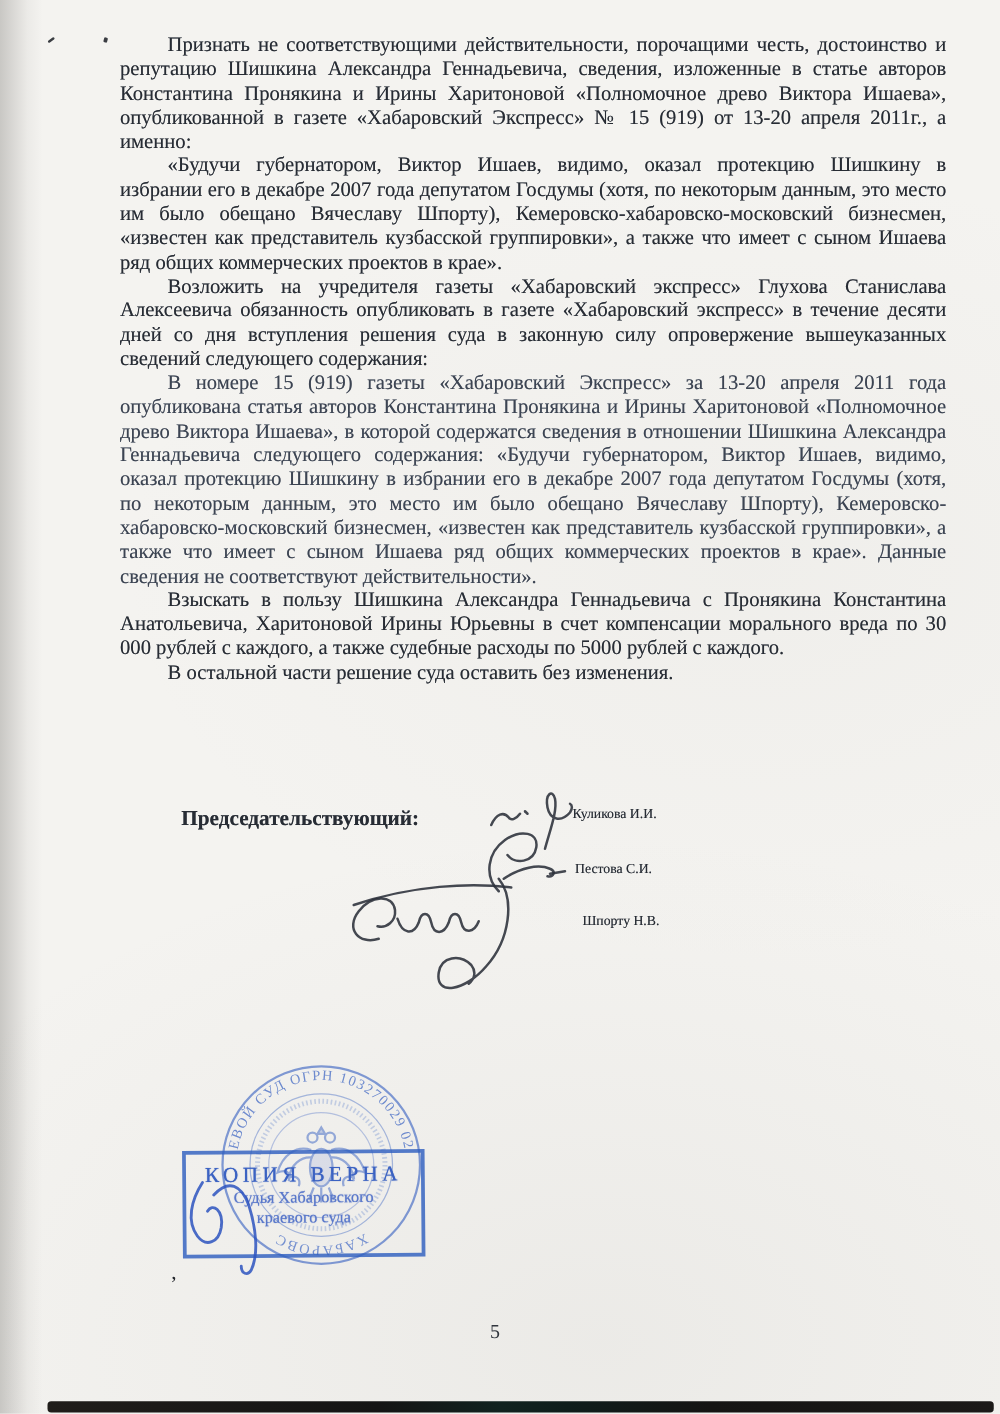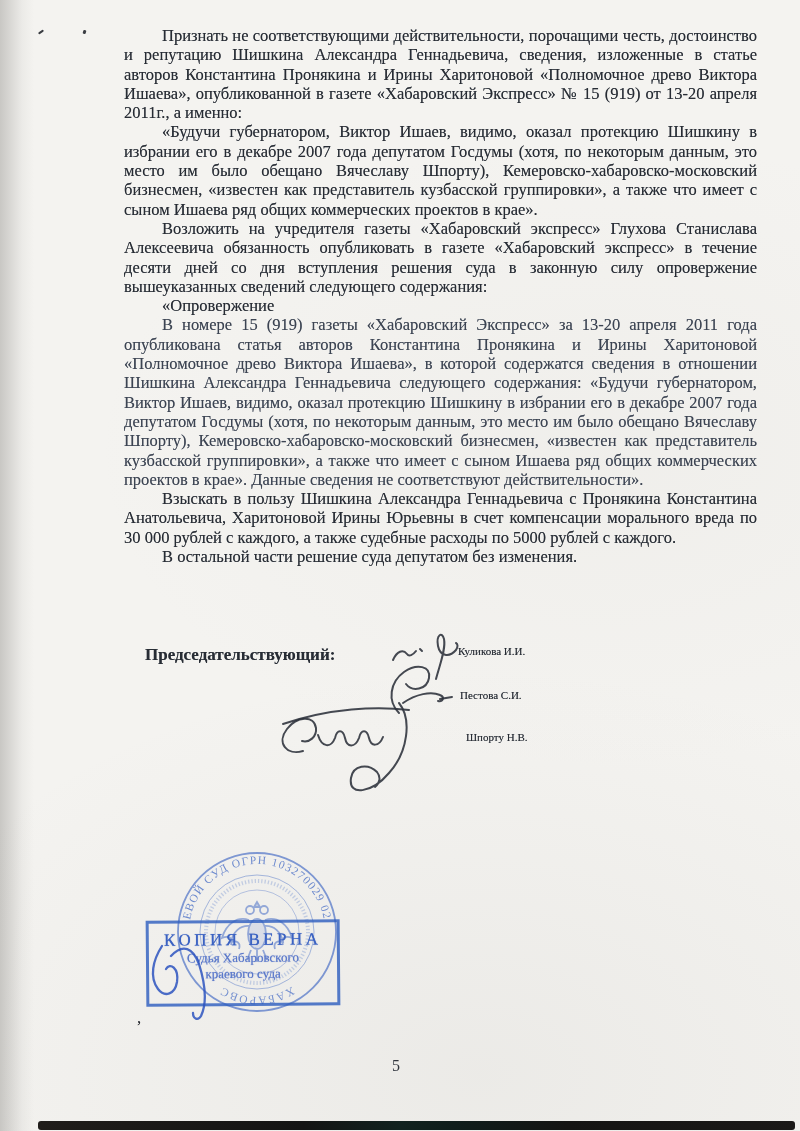--- a/index.html
+++ b/index.html
@@ -17,21 +17,21 @@
       #f4f3f0;
   }
   
   .text-block{
     position:absolute;left:96px;top:26px;width:661px;
     font-size:16.5px;line-height:19.3px;color:#272c34;
     text-align:justify;
     text-shadow:0 0 0.45px rgba(45,52,66,0.55);
   }
   .text-block p{margin:0;}
-  .text-block p.ind{text-indent:38px;margin-left:28px;}
+  .text-block p.ind{text-indent:38px;}
   .text-block p.lite{color:#3c4452;text-shadow:0 0 0.5px rgba(70,80,100,0.5);}
   
   .sig-label{
     position:absolute;left:145px;top:645px;font-size:17px;color:#272c34;
     text-shadow:0 0 0.45px rgba(45,52,66,0.55);
     font-weight:bold;
   }
   .sig-name{
     position:absolute;font-size:11px;color:#272c34;
     text-shadow:0 0 0.45px rgba(45,52,66,0.55);white-space:nowrap;
@@ -76,24 +76,23 @@
 
 <div class="page">
 
   <div class="speck" id="speck1"></div>
   <div class="speck" id="speck2"></div>
 
   <div class="text-block">
     <p class="ind">Признать  не соответствующими действительности, порочащими честь, достоинство и репутацию Шишкина Александра Геннадьевича, сведения, изложенные в статье авторов Константина Пронякина и Ирины Харитоновой  «Полномочное древо Виктора Ишаева», опубликованной в газете «Хабаровский Экспресс» № 15 (919) от 13-20 апреля 2011г., а именно:</p>
     <p class="ind">«Будучи губернатором, Виктор Ишаев, видимо, оказал протекцию Шишкину в избрании его в декабре 2007 года депутатом Госдумы (хотя, по некоторым данным, это место им было обещано Вячеславу Шпорту), Кемеровско-хабаровско-московский бизнесмен, «известен как представитель кузбасской группировки», а также что имеет с сыном Ишаева ряд общих коммерческих проектов в крае».</p>
     <p class="ind">Возложить на учредителя газеты «Хабаровский экспресс» Глухова Станислава Алексеевича обязанность опубликовать в газете «Хабаровский экспресс» в течение десяти дней со дня вступления решения суда в законную силу опровержение  вышеуказанных сведений следующего содержания:</p>
-    <p class="ind">«Опровержение</p>
     <p class="ind lite">В номере 15 (919) газеты «Хабаровский Экспресс» за 13-20 апреля 2011 года опубликована статья авторов Константина Пронякина и Ирины Харитоновой «Полномочное древо Виктора Ишаева», в которой содержатся сведения в отношении Шишкина Александра Геннадьевича следующего содержания: «Будучи губернатором, Виктор Ишаев, видимо, оказал протекцию Шишкину в избрании его в декабре 2007 года депутатом Госдумы (хотя, по некоторым данным, это место им было обещано Вячеславу Шпорту), Кемеровско-хабаровско-московский бизнесмен, «известен как представитель кузбасской группировки», а также что имеет с сыном Ишаева ряд общих коммерческих проектов в крае». Данные сведения не соответствуют действительности».</p>
     <p class="ind">Взыскать в пользу Шишкина  Александра Геннадьевича с Пронякина Константина Анатольевича, Харитоновой Ирины Юрьевны в счет  компенсации морального вреда по 30 000 рублей с каждого, а также судебные расходы по 5000 рублей с каждого.</p>
-    <p class="ind">В остальной части решение суда депутатом без изменения.</p>
+    <p class="ind">В остальной части решение суда оставить без изменения.</p>
   </div>
 
   <span class="sig-label">Председательствующий:</span>
   <span class="sig-name" id="name1">Куликова И.И.</span>
   <span class="sig-name" id="name2">Пестова С.И.</span>
   <span class="sig-name" id="name3">Шпорту Н.В.</span>
 
   <svg class="ink-svg" width="320" height="200" viewBox="250 618 320 200">
 
     <g>

